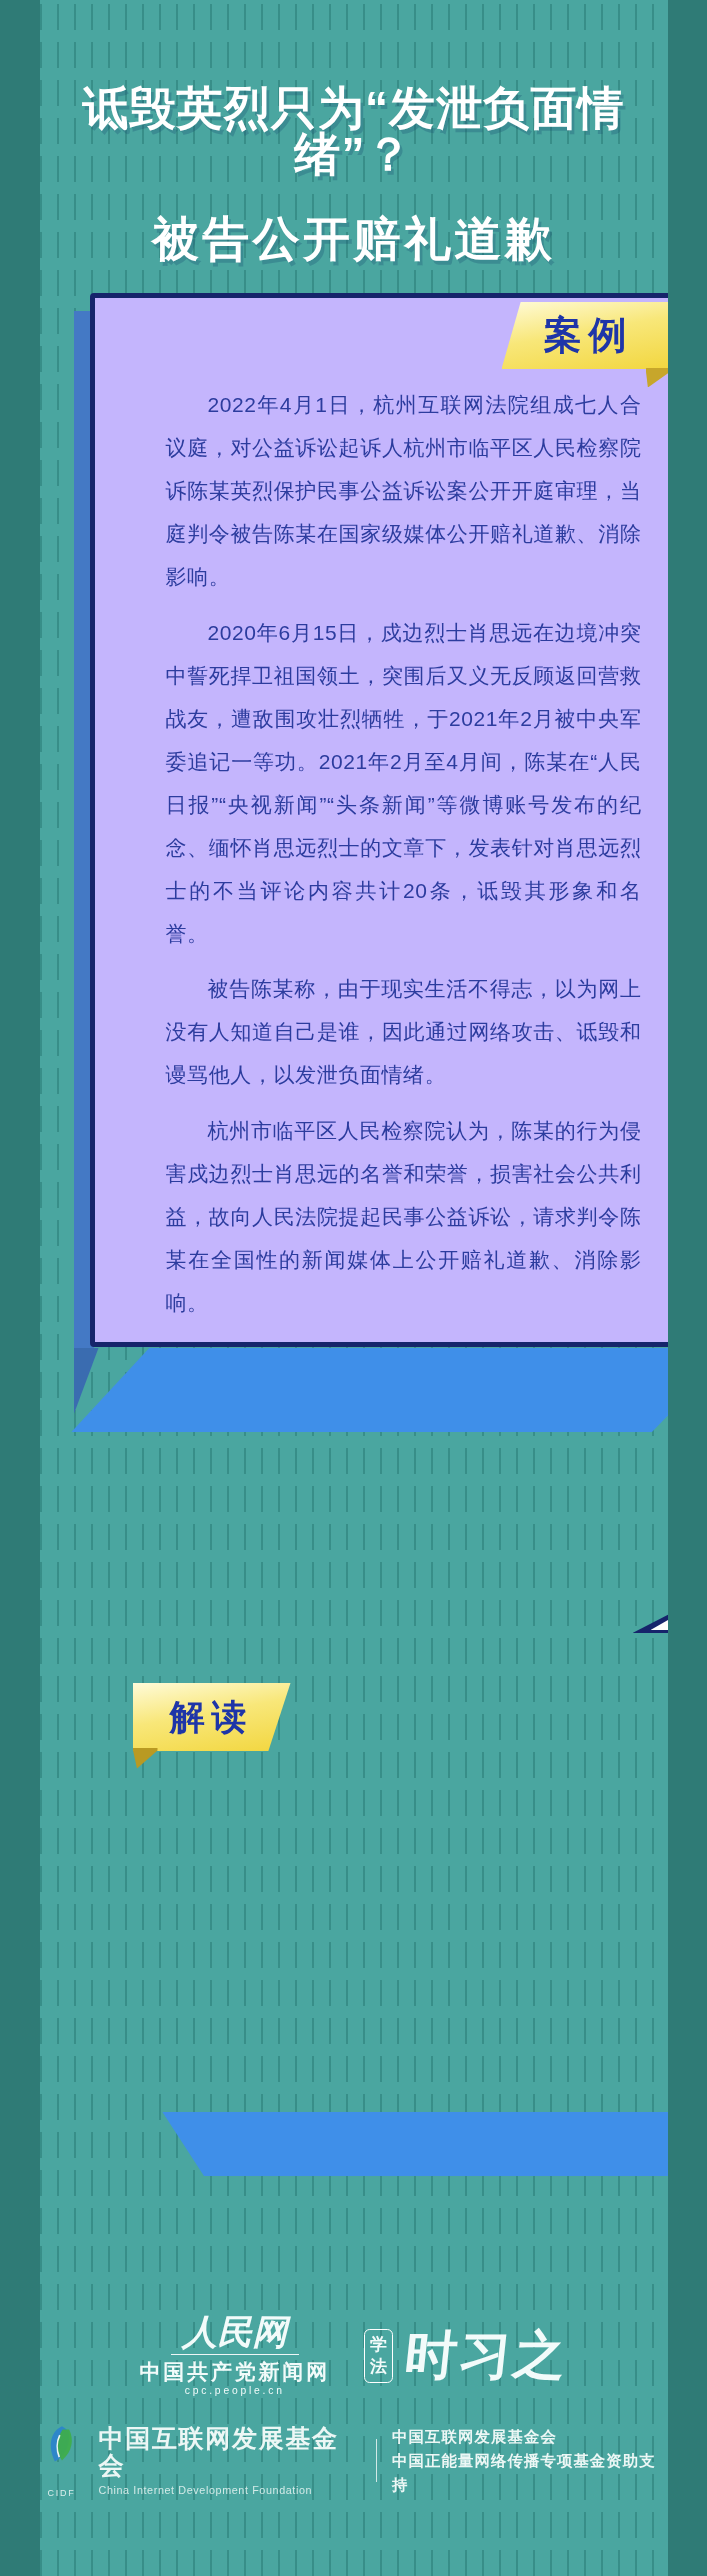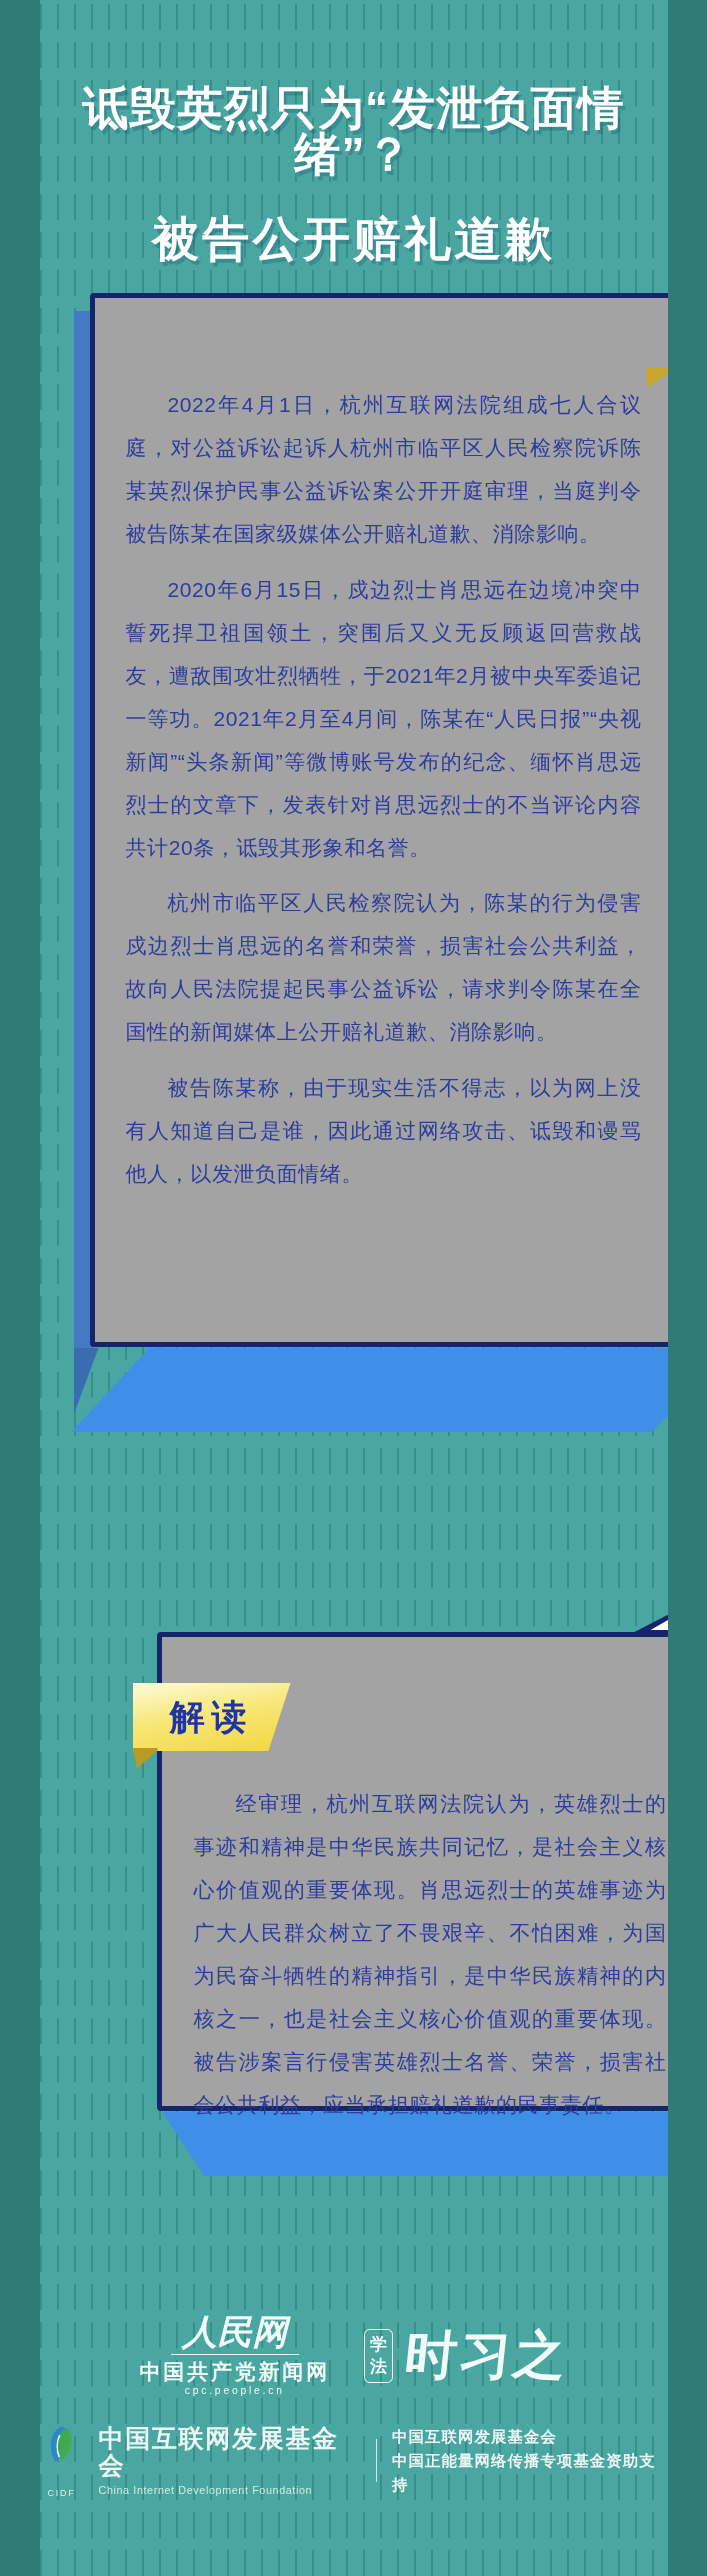--- a/index.html
+++ b/index.html
@@ -31,24 +31,25 @@
     font-weight:900;
     text-shadow:2.8px 4px 0 rgba(23,74,110,0.28);
     line-height:1;
   }
   .headline .l1{font-size:46px;letter-spacing:1.1px;}
   .headline .l2{font-size:47px;letter-spacing:3.4px;margin-top:38px;}
 
   
   .card{
     position:absolute;
-    background:#a3a3a3;
+    background:#c4b5fd;
     border:5.7px solid #16246B;
     border-radius:4px;
     box-sizing:border-box;
+    padding-left:40px;
   }
   .card-body{color:#2C3C9E;font-size:21px;line-height:43px;text-align:justify;letter-spacing:0.6px;}
   .card-body p{margin:0 0 12.5px 0;text-indent:2em;}
   .tag{
     position:absolute;
     background:linear-gradient(170deg,#FFFBD9 0%,#F8E779 45%,#F2D63E 100%);
     display:flex;align-items:center;justify-content:center;
     color:#1E35A8;font-weight:900;
     letter-spacing:6.8px;
   }
@@ -120,36 +121,32 @@
 
   <div class="layer c1-strip"></div>
   <div class="layer c1-shadow"></div>
   <div class="layer c1-blue"></div>
   <div class="layer c1-wedge"></div>
 
   <div class="card card1 ontop">
     <div class="card-body">
       <p>2022年4月1日，杭州互联网法院组成七人合议庭，对公益诉讼起诉人杭州市临平区人民检察院诉陈某英烈保护民事公益诉讼案公开开庭审理，当庭判令被告陈某在国家级媒体公开赔礼道歉、消除影响。</p>
       <p>2020年6月15日，戍边烈士肖思远在边境冲突中誓死捍卫祖国领土，突围后又义无反顾返回营救战友，遭敌围攻壮烈牺牲，于2021年2月被中央军委追记一等功。2021年2月至4月间，陈某在“人民日报”“央视新闻”“头条新闻”等微博账号发布的纪念、缅怀肖思远烈士的文章下，发表针对肖思远烈士的不当评论内容共计20条，诋毁其形象和名誉。</p>
+      <p>被告陈某称，由于现实生活不得志，以为网上没有人知道自己是谁，因此通过网络攻击、诋毁和谩骂他人，以发泄负面情绪。</p>
       <p>杭州市临平区人民检察院认为，陈某的行为侵害戍边烈士肖思远的名誉和荣誉，损害社会公共利益，故向人民法院提起民事公益诉讼，请求判令陈某在全国性的新闻媒体上公开赔礼道歉、消除影响。</p>
-      <p>被告陈某称，由于现实生活不得志，以为网上没有人知道自己是谁，因此通过网络攻击、诋毁和谩骂他人，以发泄负面情绪。</p>
     </div>
   </div>
+  <div class="layer tag c1-tag ontop">案例</div>
   <div class="layer c1-tagfold ontop"></div>
 
   <div class="layer c2-fold"></div>
   <div class="layer c2-fold-white"></div>
   <div class="layer c2-rightband"></div>
   <div class="layer c2-blue"></div>
 
-  <div class="card card2 ontop">
-    <div class="card-body">
-      <p>经审理，杭州互联网法院认为，英雄烈士的事迹和精神是中华民族共同记忆，是社会主义核心价值观的重要体现。肖思远烈士的英雄事迹为广大人民群众树立了不畏艰辛、不怕困难，为国为民奋斗牺牲的精神指引，是中华民族精神的内核之一，也是社会主义核心价值观的重要体现。被告涉案言行侵害英雄烈士名誉、荣誉，损害社会公共利益，应当承担赔礼道歉的民事责任。</p>
-    </div>
-  </div>
   <div class="layer tag c2-tag ontop">解读</div>
   <div class="layer c2-tagfold ontop"></div>
 
   <div class="layer pm-row ontop">
     <div class="people">
       <div class="script">人民网</div>
       <div class="rule"></div>
       <div class="site">中国共产党新闻网</div>
       <div class="url">cpc.people.cn</div>
     </div>

